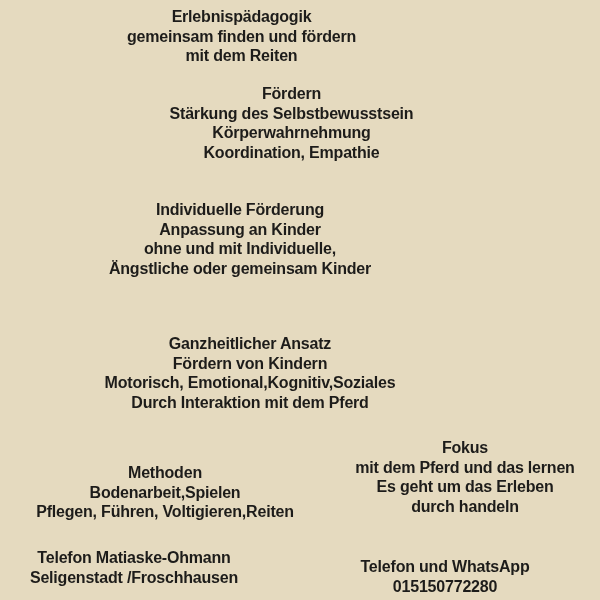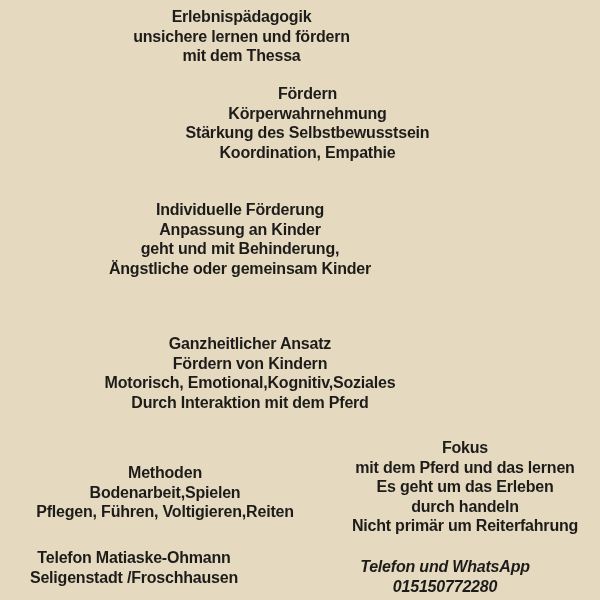--- a/index.html
+++ b/index.html
@@ -16,66 +16,65 @@
     }
     .block {
       position: absolute;
       text-align: center;
       font-size: 16px;
       line-height: 19.5px;
       letter-spacing: -0.2px;
     }
     .line { white-space: nowrap; }
     #header-block        { top: 7px;   left: 0;     width: 483px; }
-    #foerdern-block      { top: 84px;  left: 16px;     width: 583px; }
+    #foerdern-block      { top: 84px;  left: 0;     width: 583px; }
     #individuelle-block  { top: 200px; left: 0;     width: 480px; text-align: center; }
     #ganzheitlich-block  { top: 334px; left: 0;     width: 500px; }
     #fokus-block         { top: 438px; left: 340px; width: 250px; }
     #methoden-block      { top: 463px; left: 20px;  width: 290px; }
     #kontakt-name-block  { top: 548px; left: 28px;  width: 212px; }
-    #telefon-block       { top: 557px; left: 345px; width: 200px; font-style: italic; }
+    #telefon-block       { top: 557px; left: 345px; width: 200px; }
   </style>
 </head>
 <body>
 
 <main>
 
   <section class="block" id="header-block">
     <div class="line">Erlebnispädagogik</div>
-    <div class="line">unsichere lernen und fördern</div>
-    <div class="line">mit dem Thessa</div>
+    <div class="line">gemeinsam finden und fördern</div>
+    <div class="line">mit dem Reiten</div>
   </section>
 
   <section class="block" id="foerdern-block">
     <div class="line">Fördern</div>
+    <div class="line">Stärkung des Selbstbewusstsein</div>
     <div class="line">Körperwahrnehmung</div>
-    <div class="line">Stärkung des Selbstbewusstsein</div>
     <div class="line">Koordination, Empathie</div>
   </section>
 
   <section class="block" id="individuelle-block">
     <div class="line">Individuelle Förderung</div>
     <div class="line">Anpassung an Kinder</div>
-    <div class="line">geht und mit Behinderung,</div>
+    <div class="line">ohne und mit Individuelle,</div>
     <div class="line">Ängstliche oder gemeinsam Kinder</div>
   </section>
 
   <section class="block" id="ganzheitlich-block">
     <div class="line">Ganzheitlicher Ansatz</div>
     <div class="line">Fördern von Kindern</div>
     <div class="line">Motorisch, Emotional,Kognitiv,Soziales</div>
     <div class="line">Durch Interaktion mit dem Pferd</div>
   </section>
 
   <section class="block" id="fokus-block">
     <div class="line">Fokus</div>
     <div class="line">mit dem Pferd und das lernen</div>
     <div class="line">Es geht um das Erleben</div>
     <div class="line">durch handeln</div>
-    <div class="line">Nicht primär um Reiterfahrung</div>
   </section>
 
   <section class="block" id="methoden-block">
     <div class="line">Methoden</div>
     <div class="line">Bodenarbeit,Spielen</div>
     <div class="line">Pflegen, Führen, Voltigieren,Reiten</div>
   </section>
 
   <section class="block" id="kontakt-name-block">
     <div class="line">Telefon Matiaske-Ohmann</div>

